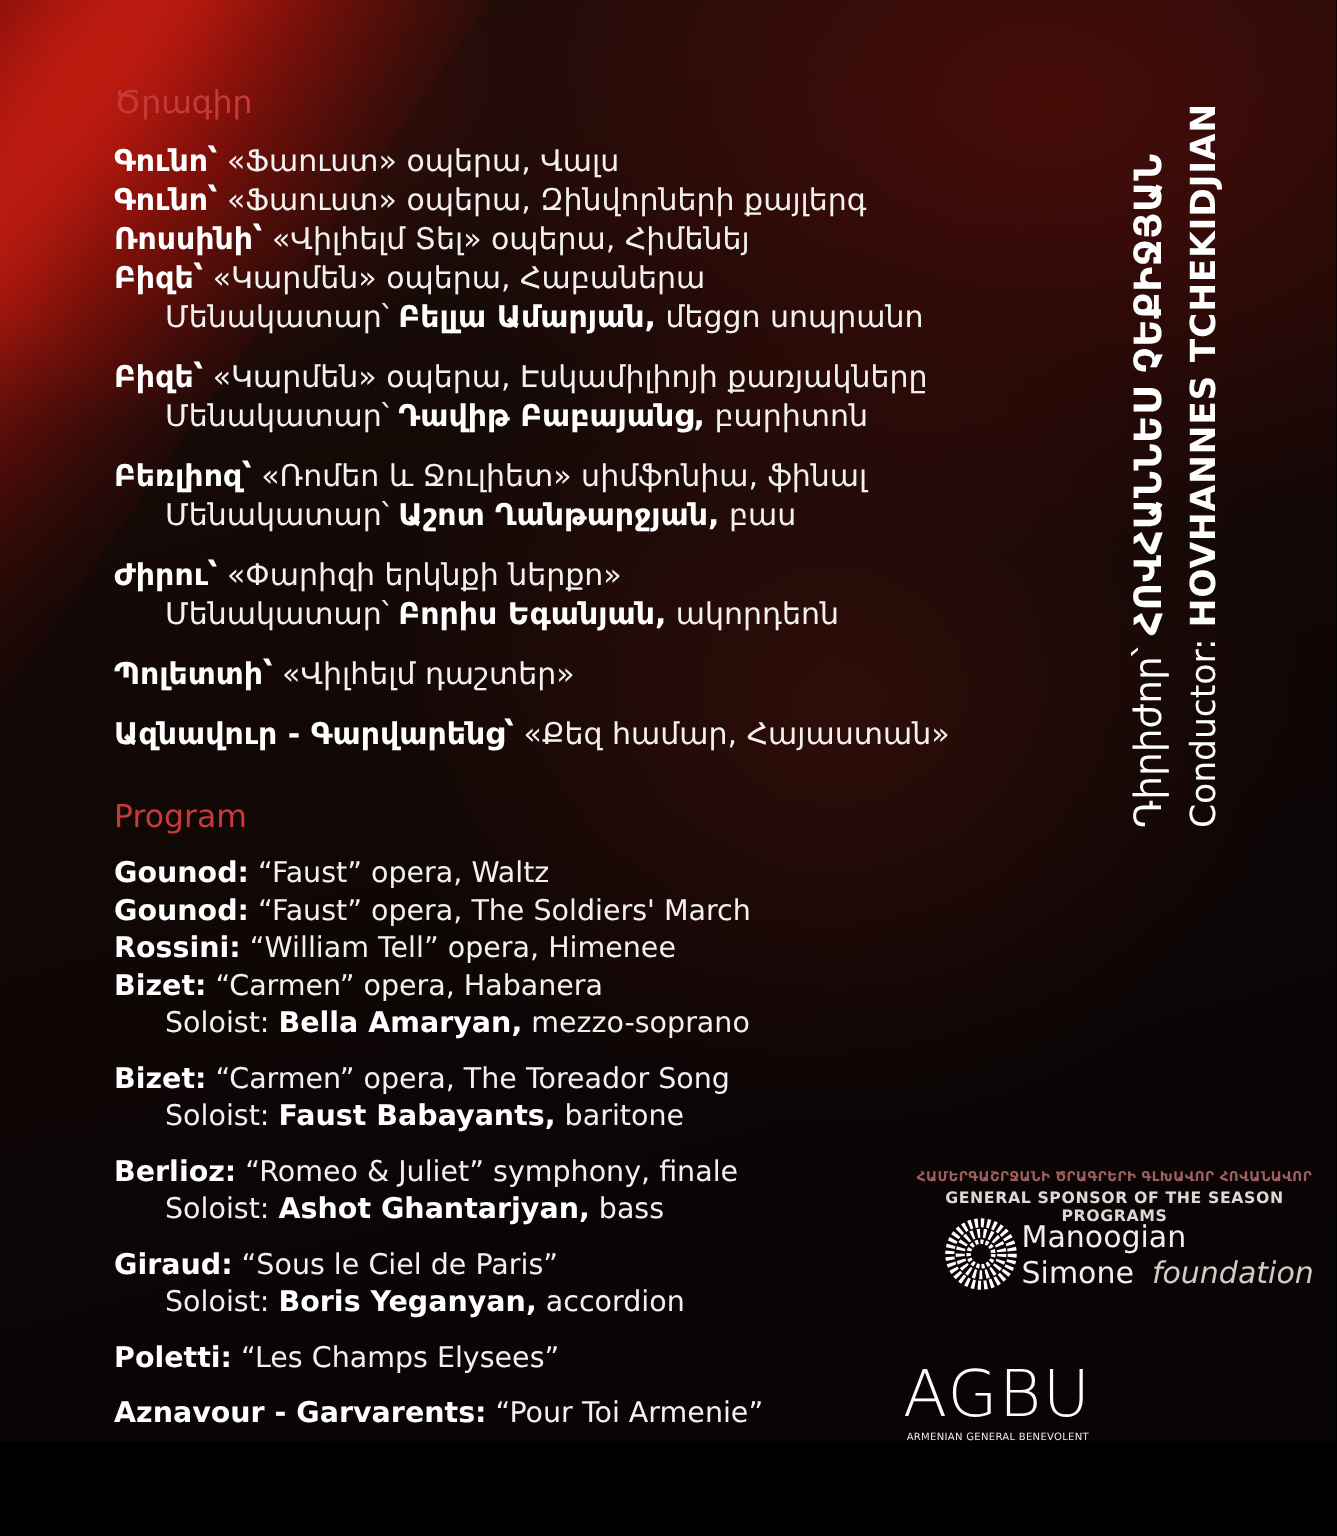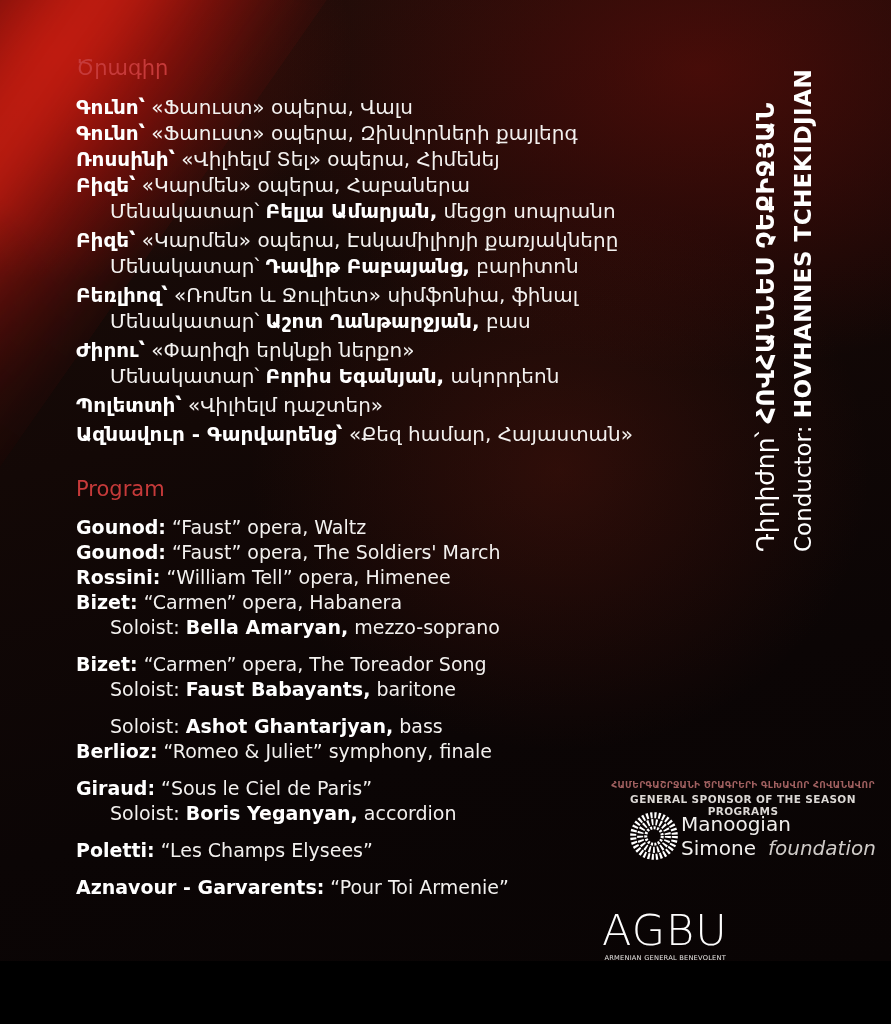--- a/index.html
+++ b/index.html
@@ -19,21 +19,21 @@
                rgba(228,36,20,0.92) 50%, rgba(196,18,12,0.55) 68%, rgba(190,16,10,0) 100%);
     filter:blur(36px);
     -webkit-mask-image:linear-gradient(to bottom, #000 50%, transparent 96%);
     mask-image:linear-gradient(to bottom, #000 50%, transparent 96%);
   }
   .content{position:absolute; left:76px; top:56px; width:620px; z-index:2; color:#f3f1ef;}
   .section-heading{font-size:21px; line-height:24px; margin:0 0 14px 0; font-weight:normal;}
   .line{font-size:20px; line-height:26px; white-space:nowrap;}
   .line b{color:#ffffff;}
   .indent{padding-left:34px;}
-  .group{margin-top:3px;}
+  .group{margin-top:14px;}
   .group:first-of-type{margin-top:0;}
   .en-section{margin-top:30px;}
   .en-section .line{font-size:19px; line-height:25px;}
   .en-section .group{margin-top:12px;}
 
   .v-banner{
     position:absolute; left:748px; top:552px; z-index:2; color:#fff;
     transform:rotate(-90deg); transform-origin:0 0; white-space:nowrap;
   }
   .v-hy{font-size:25px; line-height:36px;}
@@ -103,22 +103,22 @@
             <div class="line"><b>Gounod:</b><span> “Faust” opera, The Soldiers' March</span></div>
             <div class="line"><b>Rossini:</b><span> “William Tell” opera, Himenee</span></div>
             <div class="line"><b>Bizet:</b><span> “Carmen” opera, Habanera</span></div>
             <div class="line indent"><span>Soloist: </span><b>Bella Amaryan,</b><span> mezzo-soprano</span></div>
           </div>
           <div class="group">
             <div class="line"><b>Bizet:</b><span> “Carmen” opera, The Toreador Song</span></div>
             <div class="line indent"><span>Soloist: </span><b>Faust Babayants,</b><span> baritone</span></div>
           </div>
           <div class="group">
+            <div class="line"><b>Berlioz:</b><span> “Romeo &amp; Juliet” symphony, finale</span></div>
             <div class="line indent"><span>Soloist: </span><b>Ashot Ghantarjyan,</b><span> bass</span></div>
-            <div class="line"><b>Berlioz:</b><span> “Romeo &amp; Juliet” symphony, finale</span></div>
           </div>
           <div class="group">
             <div class="line"><b>Giraud:</b><span> “Sous le Ciel de Paris”</span></div>
             <div class="line indent"><span>Soloist: </span><b>Boris Yeganyan,</b><span> accordion</span></div>
           </div>
           <div class="group">
             <div class="line"><b>Poletti:</b><span> “Les Champs Elysees”</span></div>
           </div>
           <div class="group">
             <div class="line"><b>Aznavour - Garvarents:</b><span> “Pour Toi Armenie”</span></div>

